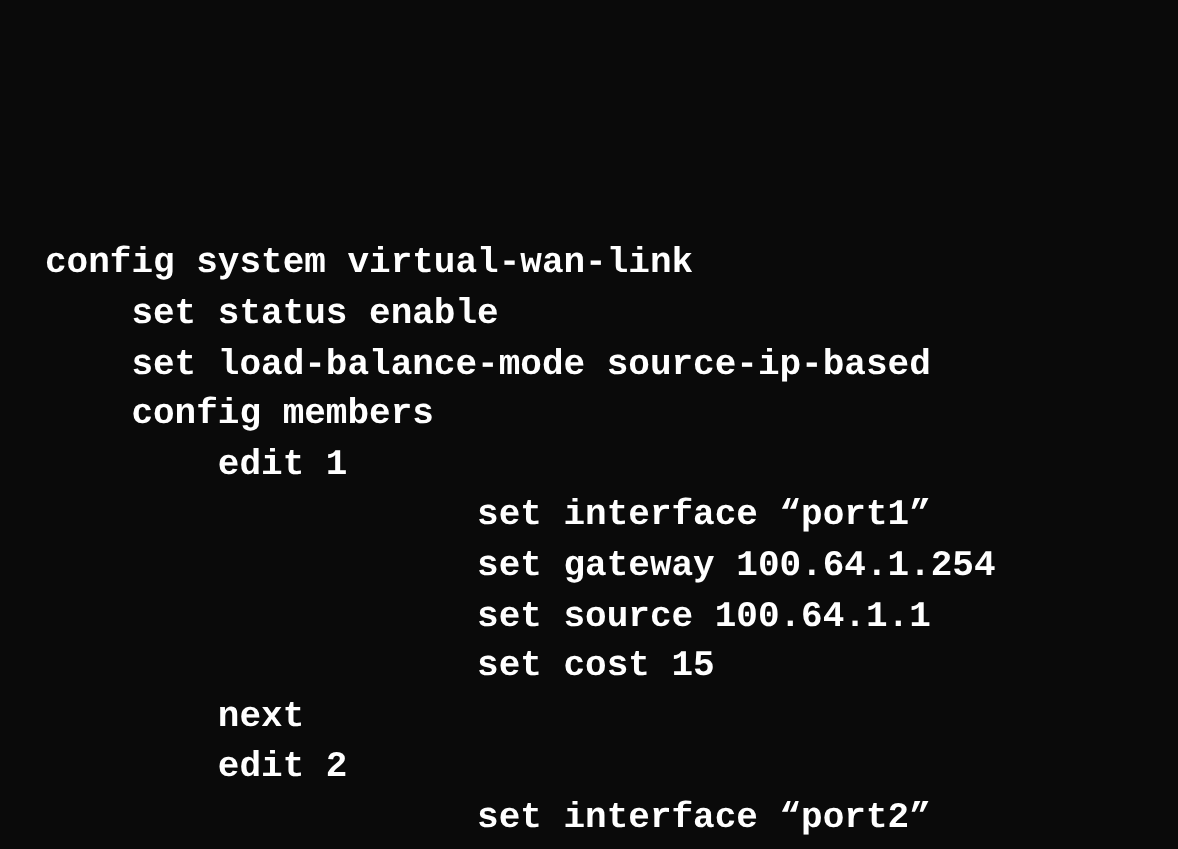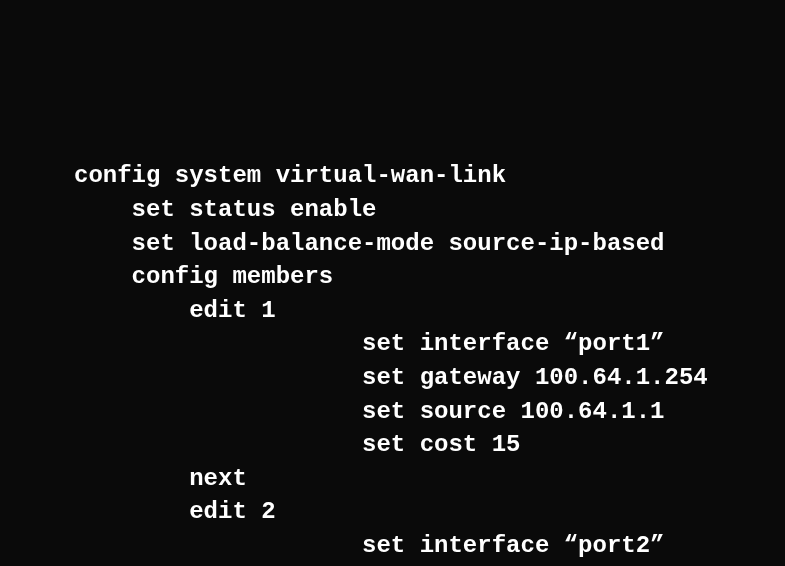--- a/index.html
+++ b/index.html
@@ -15,21 +15,20 @@
       font-family: "Courier New", Courier, monospace;
       font-size: 24px;
       font-weight: bold;
       color: #ffffff;
       line-height: 1.4;
       white-space: pre;
       overflow: hidden;
     }
     .terminal-line {
       display: block;
-      margin-left: 44px;
     }
   </style>
 </head>
 <body>
 
 
 
 <div><span class="terminal-line">config system virtual-wan-link</span><span class="terminal-line">    set status enable</span><span class="terminal-line">    set load-balance-mode source-ip-based</span><span class="terminal-line">    config members</span><span class="terminal-line">        edit 1</span><span class="terminal-line">                    set interface “port1”</span><span class="terminal-line">                    set gateway 100.64.1.254</span><span class="terminal-line">                    set source 100.64.1.1</span><span class="terminal-line">                    set cost 15</span><span class="terminal-line">        next</span><span class="terminal-line">        edit 2</span><span class="terminal-line">                    set interface “port2”</span><span class="terminal-line">                    set gateway 100.64.2.254</span></div>
 
 

